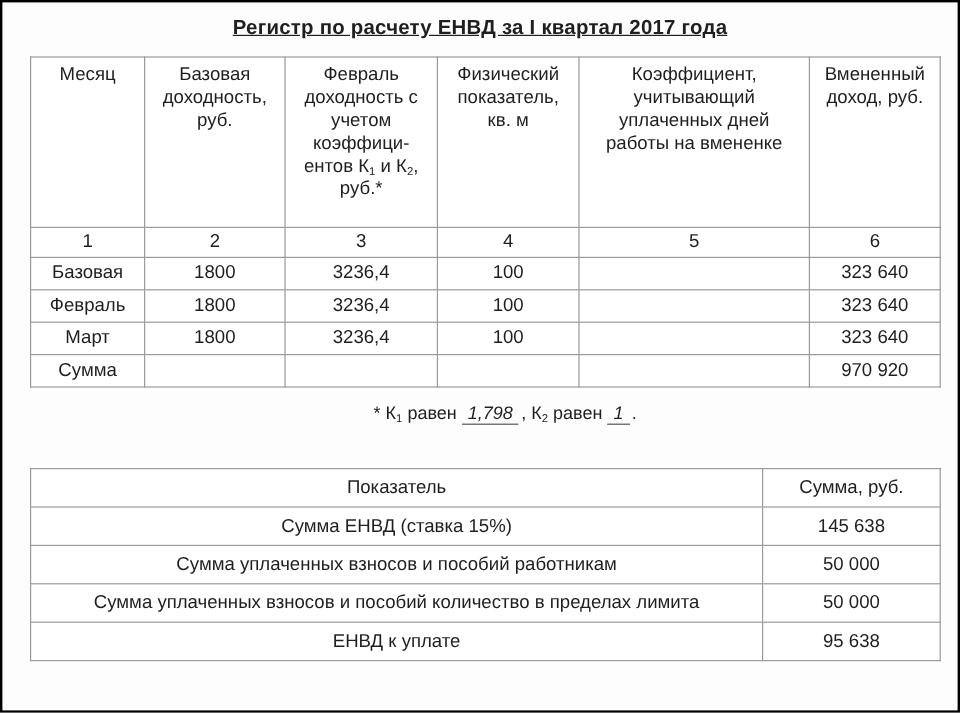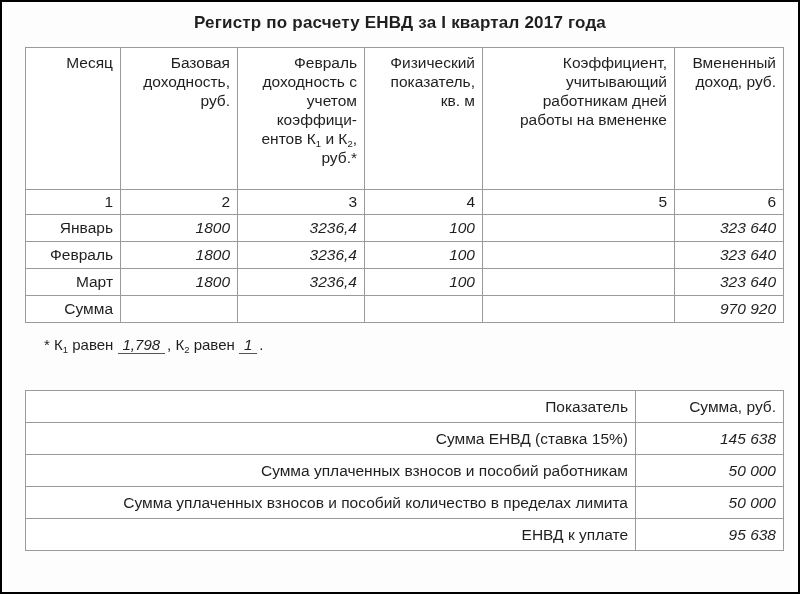--- a/index.html
+++ b/index.html
@@ -13,51 +13,53 @@
     font-family: "Liberation Sans", "DejaVu Sans", sans-serif;
     color: #1f1f1f;
     overflow: hidden;
   }
   .title {
     margin: 11px 0 0 0;
     text-align: center;
     font-size: 17px;
     font-weight: bold;
     letter-spacing: 0.2px;
+    text-decoration: underline;
   }
   table.tbl {
     border-collapse: collapse;
     table-layout: fixed;
     margin-left: 23px;
     background: #ffffff;
   }
   table.tbl td {
     border: 1px solid #9a9a9a;
     padding: 3px 7px;
     font-size: 15.5px;
-    text-align: right;
+    text-align: center;
     vertical-align: middle;
     overflow: hidden;
   }
   
   .register { margin-top: 14px; width: 758px; }
   .register .head-row td {
     vertical-align: top;
     height: 132px;
     padding-top: 6px;
     line-height: 1.22;
   }
   .register .num-row td { height: 18px; }
   .register .data-row td { height: 20px; }
-  .italic { font-style: italic; }
+  .italic { }
   .sub { font-size: 9.5px; vertical-align: -3px; }
   
   .footnote {
     margin: 13px 0 0 42px;
     font-size: 15px;
+    text-align: center;
   }
   .fn-value {
     font-style: italic;
     border-bottom: 1px solid #555555;
     padding: 0 5px;
   }
   .fn-sep { padding-left: 2px; }
   
   .summary { margin-top: 35px; width: 758px; }
   .summary td { font-size: 16px; height: 25px; padding: 3px 9px; }
@@ -77,33 +79,33 @@
       <col style="width:118px">
         <col style="width:192px">
         <col style="width:109px">
     </colgroup>
     <tbody>
       <tr class="head-row">
         <td>Месяц</td>
         <td>Базовая доходность, руб.</td>
         <td><span>Февраль доходность с учетом коэффици-ентов К</span><span class="sub">1</span><span> и К</span><span class="sub">2</span><span>, руб.*</span></td>
         <td>Физический показатель, кв. м</td>
-        <td>Коэффициент, учитывающий работникам дней работы на вмененке</td>
+        <td>Коэффициент, учитывающий уплаченных дней работы на вмененке</td>
         <td>Вмененный доход, руб.</td>
       </tr>
       <tr class="num-row">
         <td>1</td>
         <td>2</td>
         <td>3</td>
         <td>4</td>
         <td>5</td>
         <td>6</td>
       </tr>
       <tr class="data-row">
-        <td>Январь</td>
+        <td>Базовая</td>
         <td class="italic">1800</td>
         <td class="italic">3236,4</td>
         <td class="italic">100</td>
         <td class="italic"></td>
         <td class="italic">323 640</td>
       </tr>
       <tr class="data-row">
         <td>Февраль</td>
         <td class="italic">1800</td>
         <td class="italic">3236,4</td>

